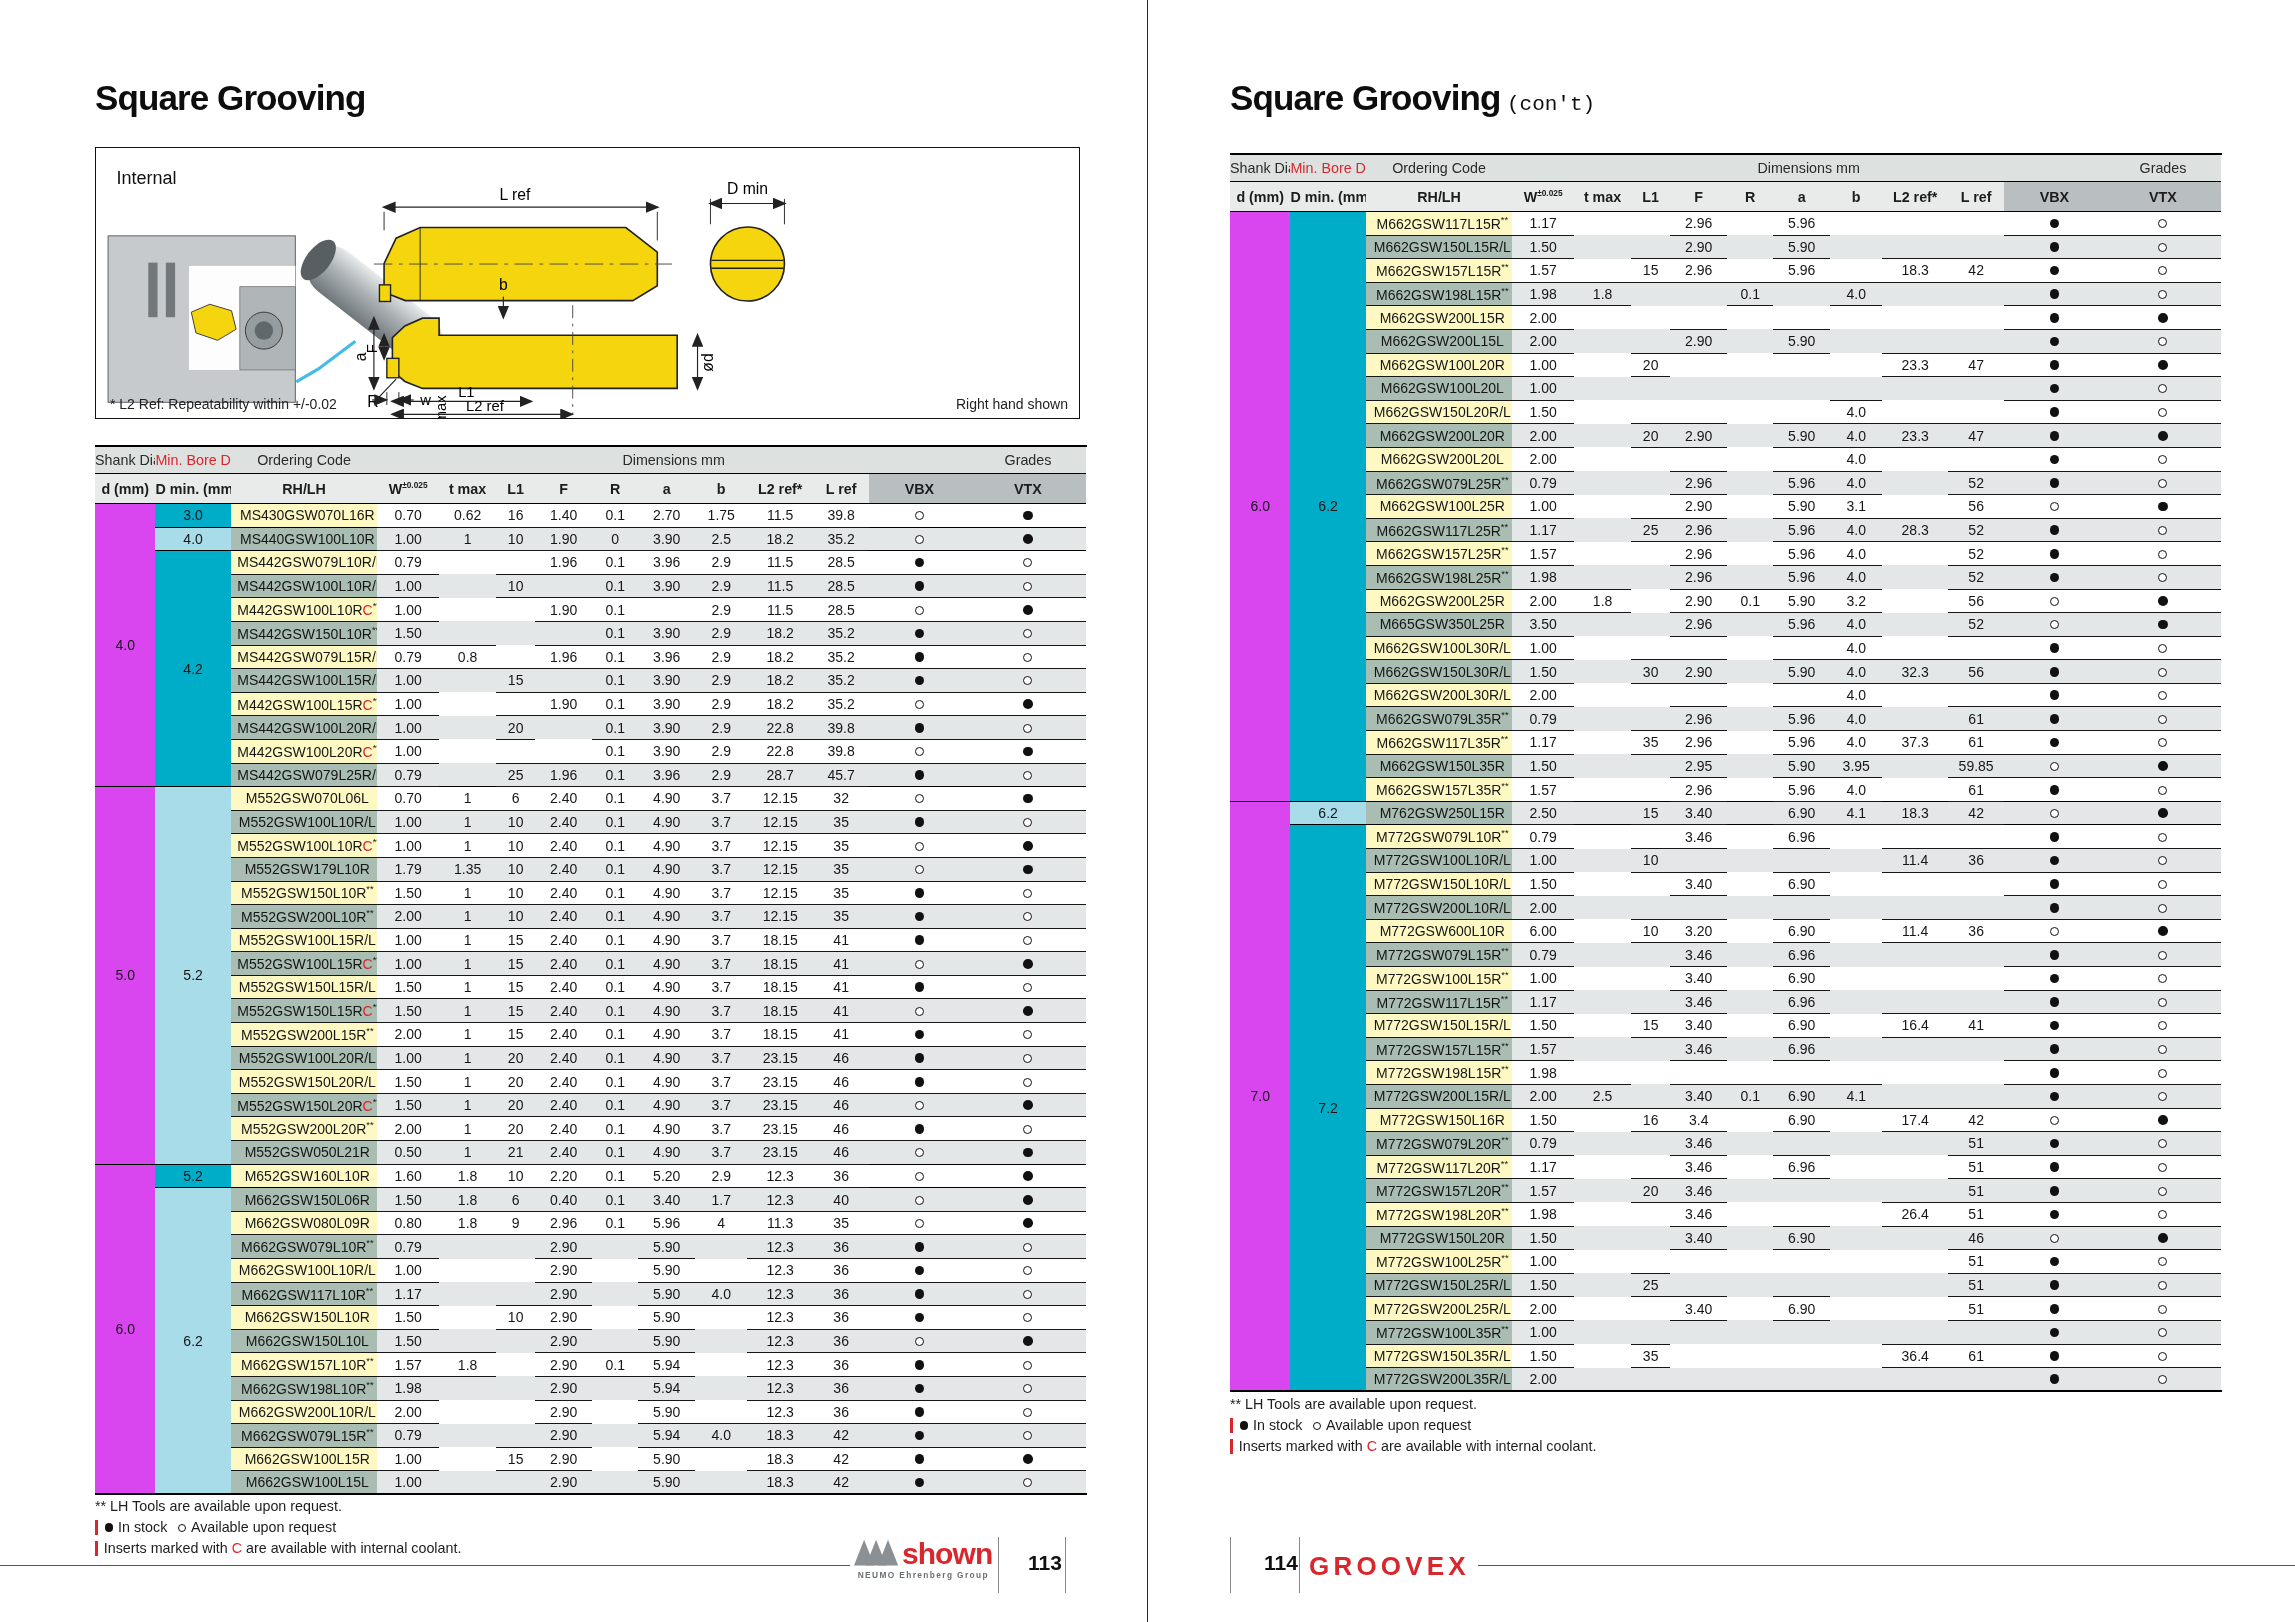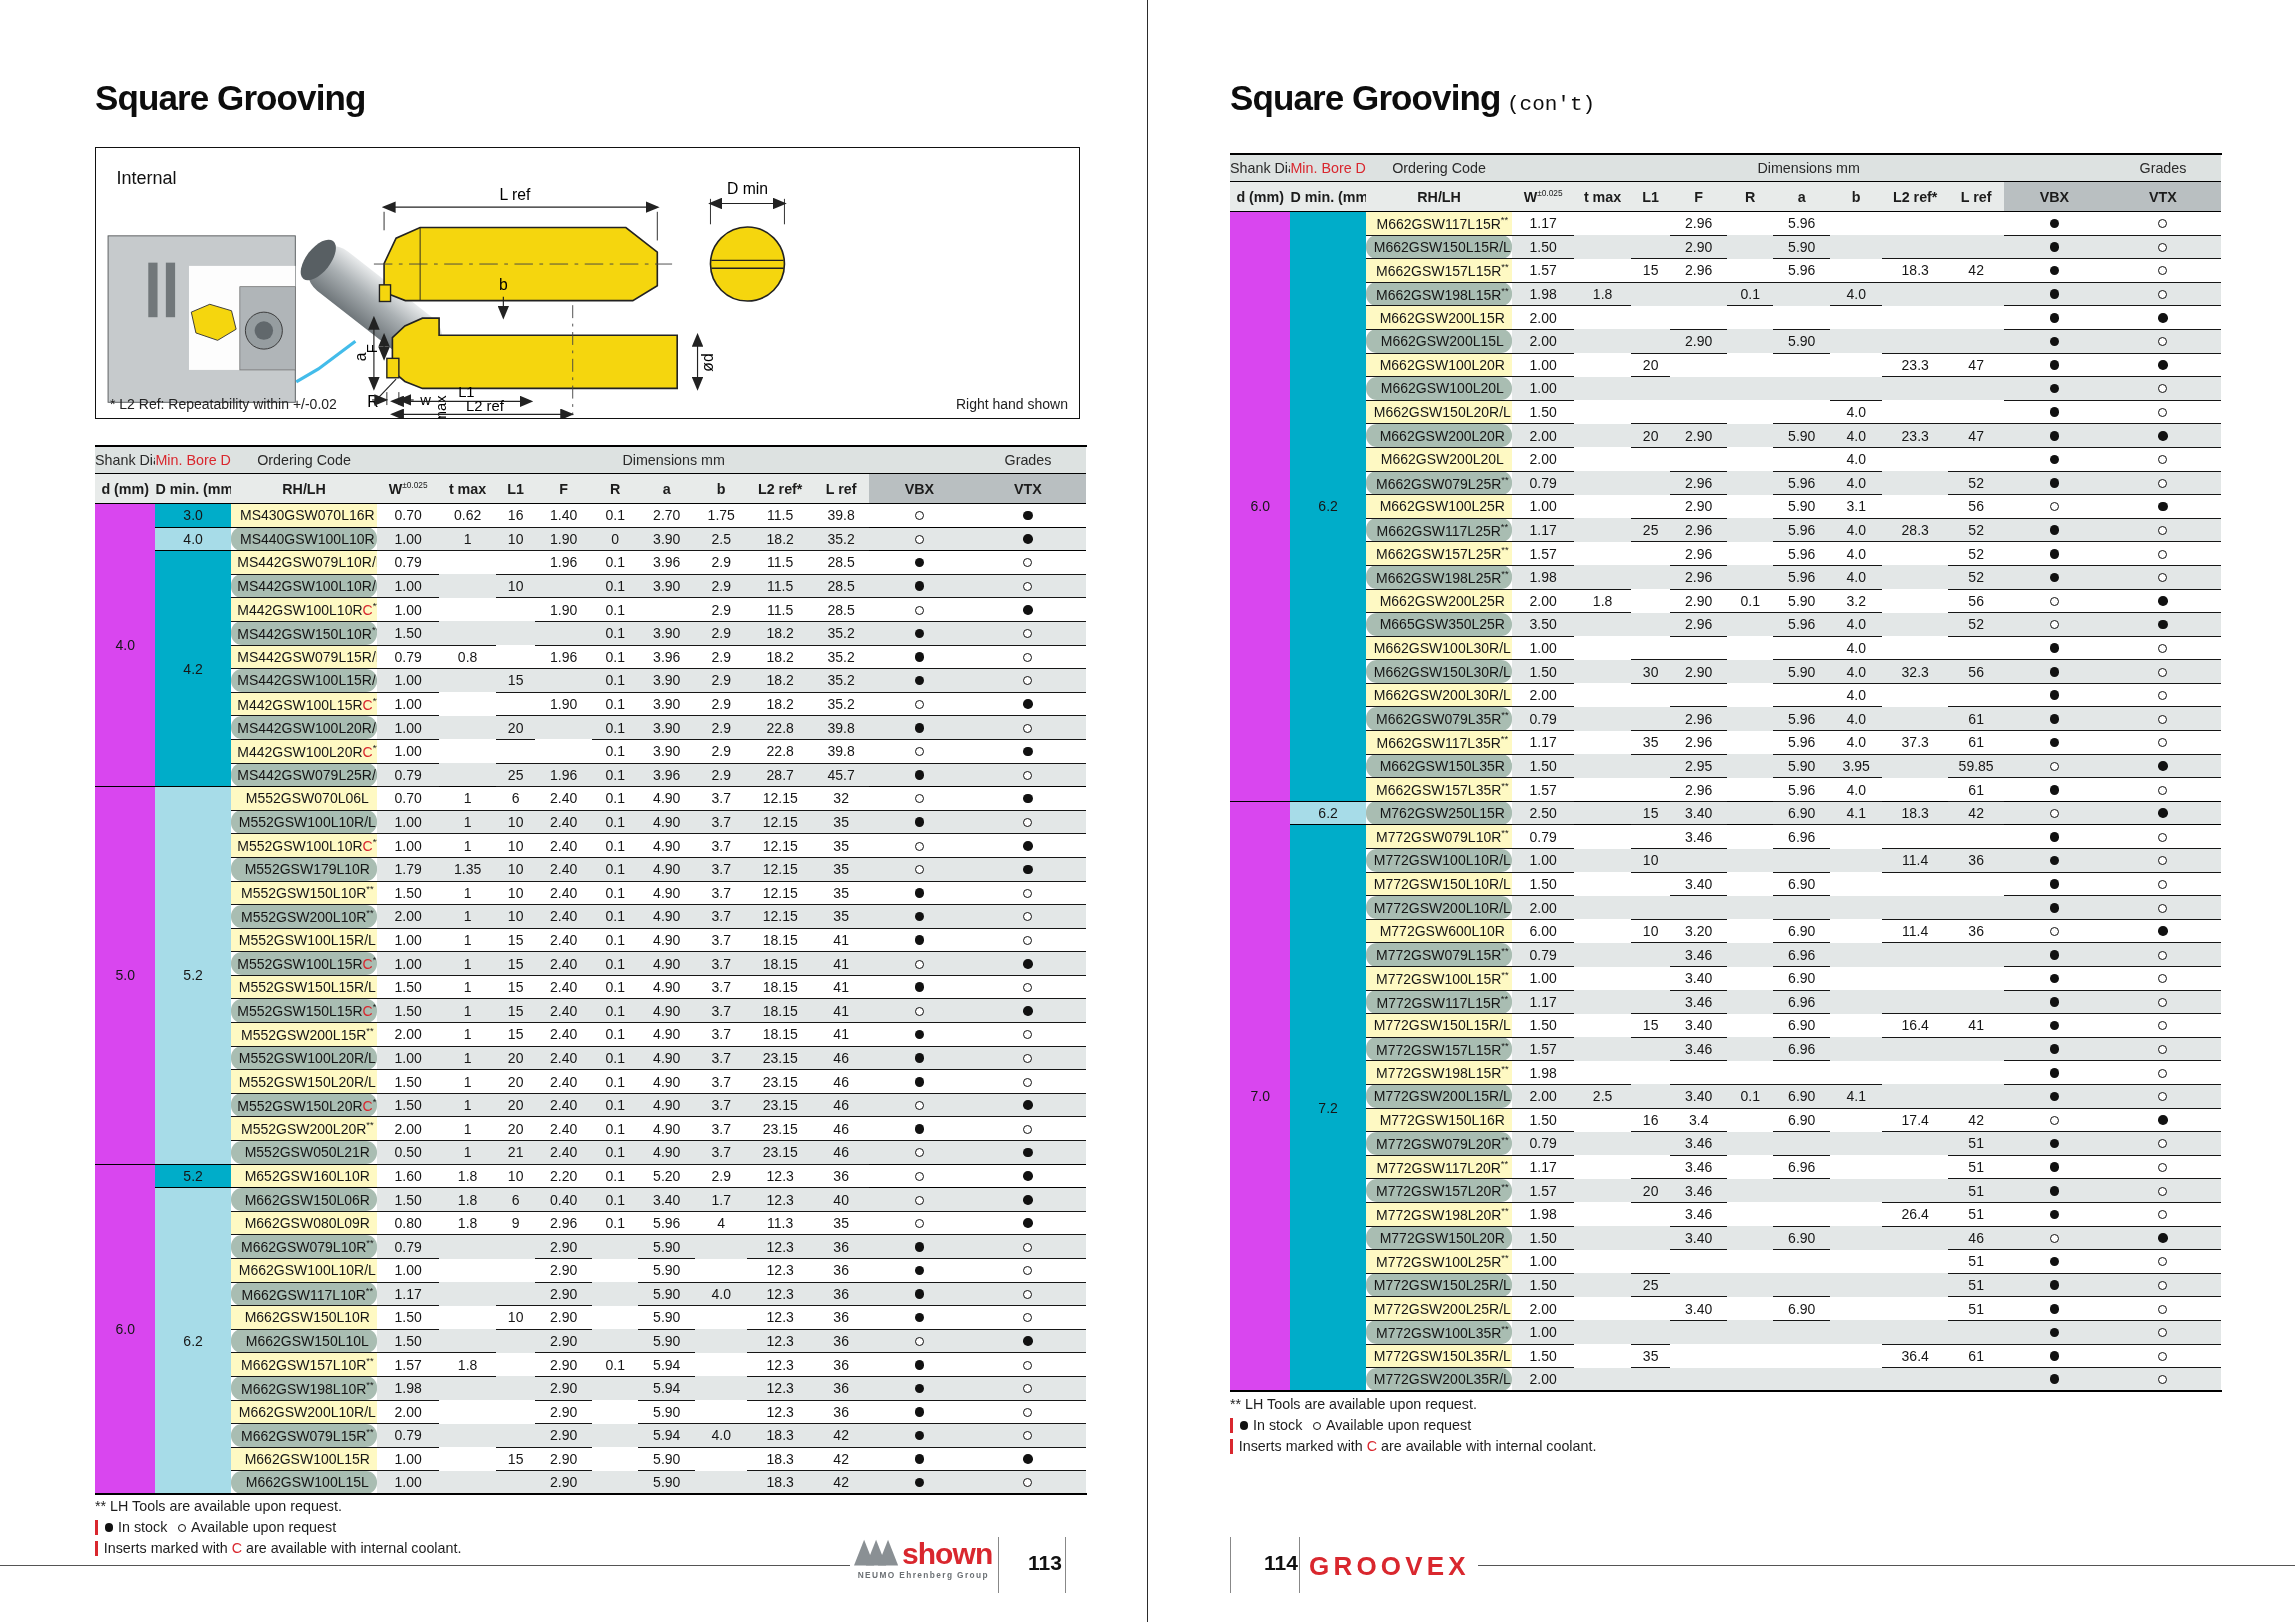--- a/index.html
+++ b/index.html
@@ -17,28 +17,28 @@
   #right-hand-note{right:11px;}
 
   
   .tbl-wrap{position:absolute;}
   table.cat{border-collapse:collapse;table-layout:fixed;width:991px;border-bottom:2.8px solid #000;}
   .cat th,.cat td{padding:0;vertical-align:middle;overflow:hidden;white-space:nowrap;}
   tr.ha th{background:#dde2e1;font-size:14.3px;font-weight:400;color:#2a2a2a;border-top:2.3px solid #000;height:26px;}
   tr.ha th.red{color:#d9272e;}
   tr.hb th{background:#e8ebea;font-weight:600;font-size:14.3px;color:#1c1c1c;height:29px;border-top:1.9px solid #000;border-bottom:1.9px solid #000;}
   tr.hb th.gh{background:#b9bfc1;}
-  tr.hb th sup{font-size:8.3px;font-weight:400;}
+  tr.hb th sup{font-size:8.3px;font-weight:700;}
   tbody tr{height:23.6px;}
   .cat tbody td{font-size:14px;text-align:center;}
   td.code{text-align:left;padding-left:6.5px;}
   td.code sup{font-size:9.3px;}
   .redc{color:#d9272e;}
   .c-light{background:#fef9c3;}
-  .c-dark{background:#a9bdb2;border-radius:11px;}
+  .c-dark{background:#a9bdb2;}
   tr.odd td.num, tr.odd td.gr{background:#ffffff;}
   tr.even td.num, tr.even td.gr{background:#e3e7e7;}
   td.dcol{background:#d946ef;font-size:14.3px;}
   td.bcol{font-size:14.3px;}
   td.bcol.teal{background:#00adc9;}
   td.bcol.light{background:#a7dce8;}
   td.hv{border-top:0.9px solid #161616;border-bottom:0.9px solid #161616;}
   td.code{border-top:0.9px solid #161616;}
   td.gr{border-top:0.9px solid #161616;}
   tr.gs td{border-top:1.9px solid #000;}

